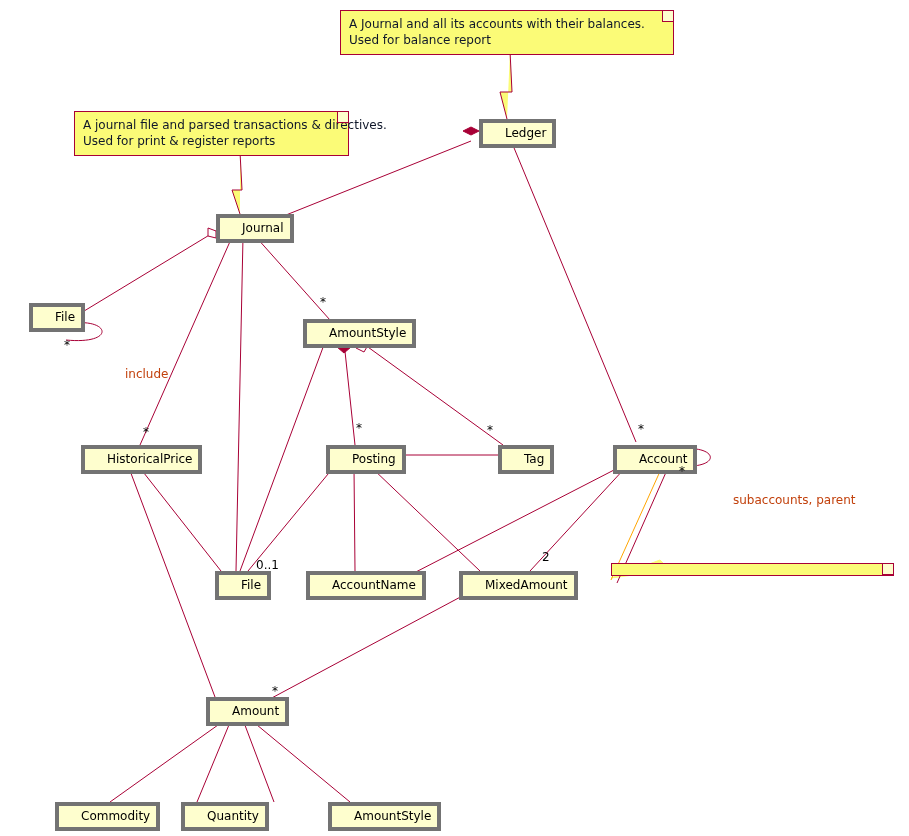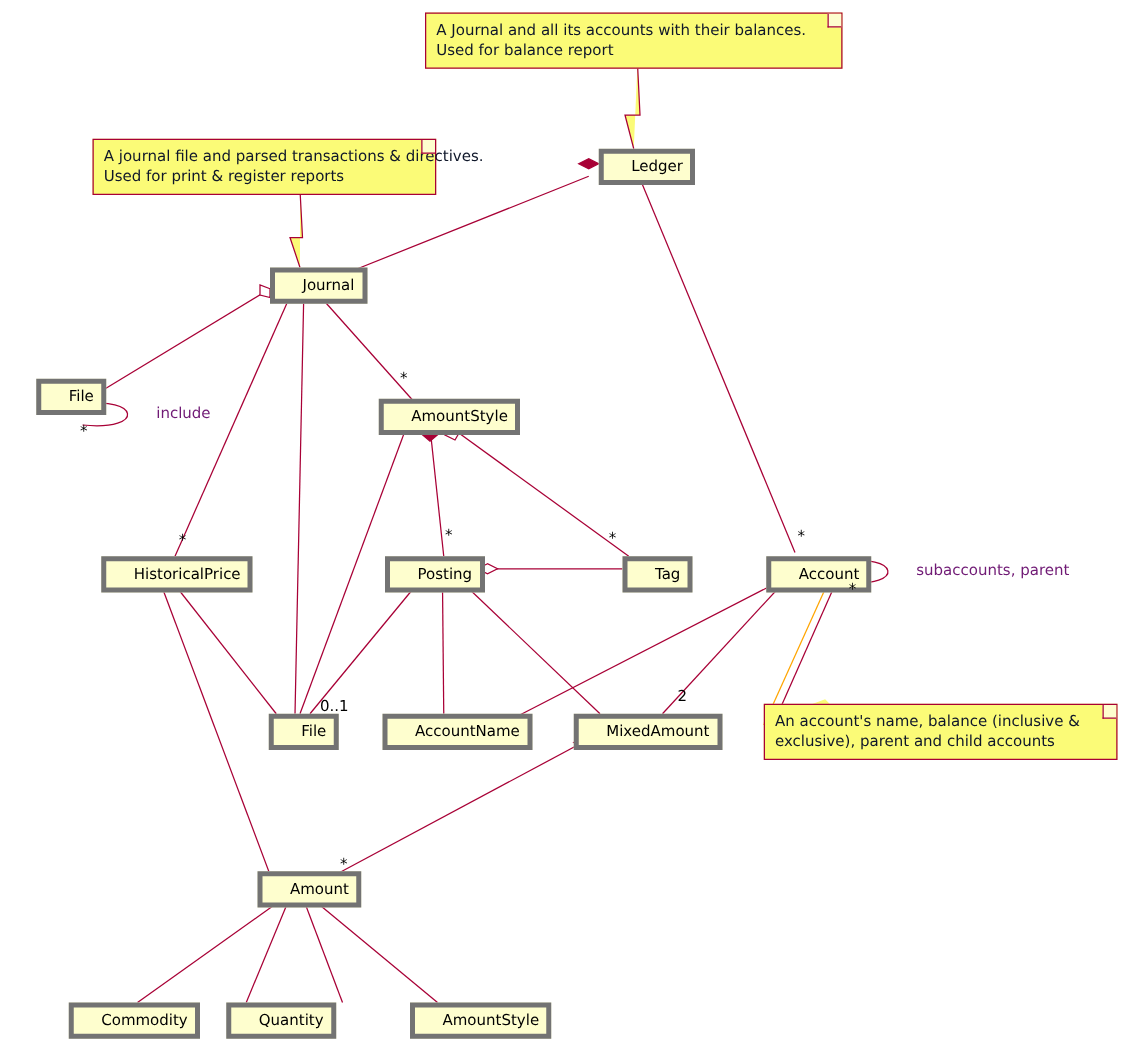--- a/index.html
+++ b/index.html
@@ -51,22 +51,23 @@
     top: 0;
     width: 10px;
     height: 10px;
     background: #FEFECE;
     border-left: 1px solid #A80036;
     border-bottom: 1px solid #A80036;
   }
   .label {
     position: absolute;
     font-size: 12px;
-    color: #701a75;
+    color: #c2410c;
     white-space: nowrap;
+    margin-top: 44px;
   }
   .mult {
     position: absolute;
     font-size: 12px;
     color: #000000;
     white-space: nowrap;
   }
 </style>
 </head>
 <body>
@@ -137,38 +138,37 @@
     <path d="M 611 578 L 670 570 L 660 560 L 660 560 Z" fill="#FBFB77" stroke="#FBFB77" stroke-width="1"></path>
     <line x1="611" y1="580" x2="662" y2="467" stroke="#FFA500" stroke-width="1"></line>
     <line x1="617" y1="583" x2="667" y2="470" stroke="#A80036" stroke-width="1"></line>
   </svg>
 
   <div class="node" style="left:479px;top:119px;"><span>Ledger</span></div>
   <div class="node" style="left:216px;top:214px;"><span>Journal</span></div>
   <div class="node" style="left:29px;top:303px;"><span>File</span></div>
   <div class="node" style="left:303px;top:319px;"><span>AmountStyle</span></div>
   <div class="node" style="left:81px;top:445px;"><span>HistoricalPrice</span></div>
-  <div class="node" style="left:308px;top:445px;"><span>Posting</span></div>
+  <div class="node" style="left:326px;top:445px;"><span>Posting</span></div>
   <div class="node" style="left:498px;top:445px;"><span>Tag</span></div>
   <div class="node" style="left:613px;top:445px;"><span>Account</span></div>
   <div class="node" style="left:215px;top:571px;"><span>File</span></div>
   <div class="node" style="left:306px;top:571px;"><span>AccountName</span></div>
   <div class="node" style="left:459px;top:571px;"><span>MixedAmount</span></div>
   <div class="node" style="left:206px;top:697px;"><span>Amount</span></div>
   <div class="node" style="left:55px;top:802px;"><span>Commodity</span></div>
   <div class="node" style="left:163px;top:802px;margin-left:18px;"><span>Quantity</span></div>
   <div class="node" style="left:256px;top:844px;text-decoration:underline;"><span>Price</span></div>
   <div class="node" style="left:328px;top:802px;"><span>AmountStyle</span></div>
 
   <div class="note" style="left:340px;top:10px;width:334px;"><span class="fold"></span><span>A Journal and all its accounts with their balances.
 Used for balance report</span></div>
   <div class="note" style="left:74px;top:111px;width:275px;"><span class="fold"></span><span>A journal file and parsed transactions &amp; directives.
 Used for print &amp; register reports</span></div>
-  <div class="note" style="left:611px;top:563px;width:283px;"><span class="fold"></span><span>An account's name, balance (inclusive &amp;
-exclusive), parent and child accounts</span></div>
+  <div class="note" style="left:611px;top:563px;width:283px;"><span class="fold"></span></div>
 
   <div class="label" style="left:125px;top:323px;">include</div>
   <div class="label" style="left:733px;top:449px;">subaccounts, parent</div>
 
   <div class="mult" style="left:64px;top:338px;">*</div>
   <div class="mult" style="left:320px;top:295px;">*</div>
   <div class="mult" style="left:143px;top:425px;">*</div>
   <div class="mult" style="left:356px;top:421px;">*</div>
   <div class="mult" style="left:487px;top:423px;">*</div>
   <div class="mult" style="left:638px;top:422px;">*</div>

